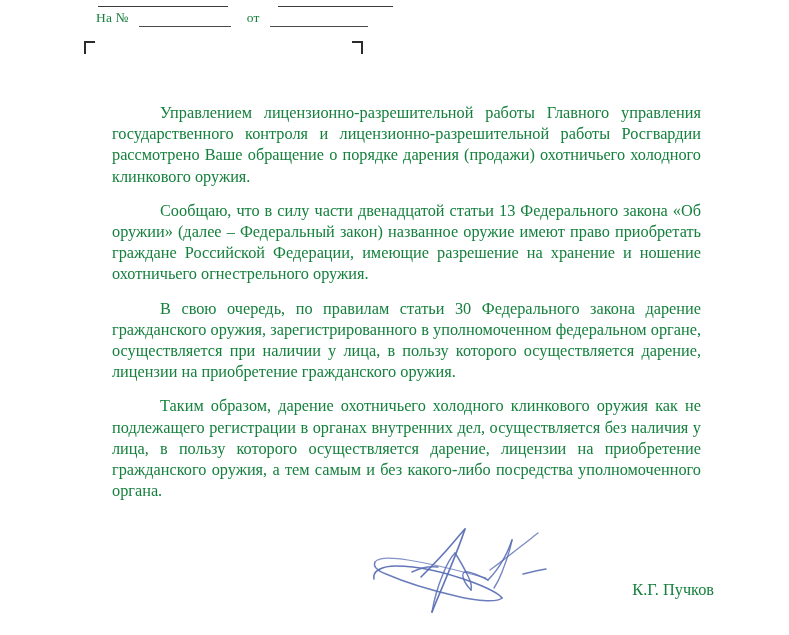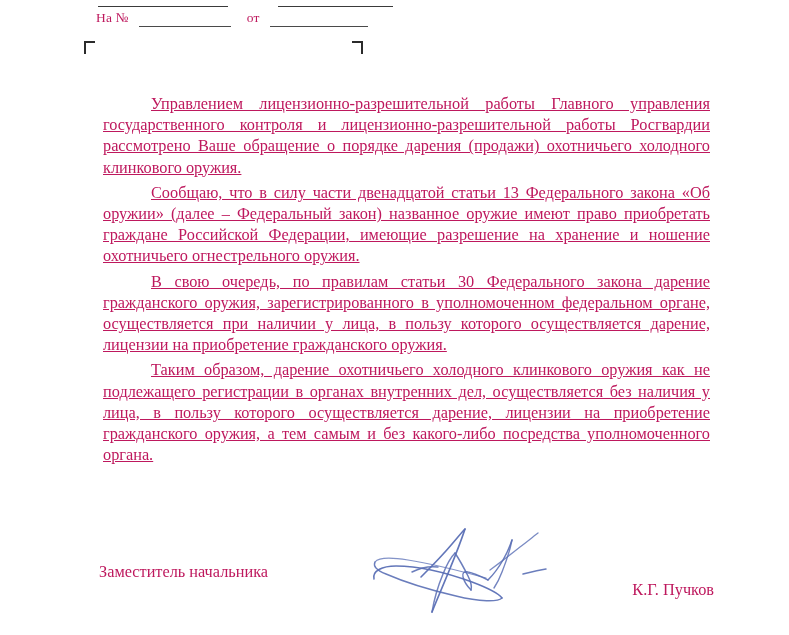--- a/index.html
+++ b/index.html
@@ -7,21 +7,21 @@
     padding: 0;
     background: #ffffff;
   }
   #page {
     position: relative;
     width: 789px;
     height: 635px;
     background: #ffffff;
     overflow: hidden;
     font-family: "Liberation Serif", "DejaVu Serif", serif;
-    color: #be185d;
+    color: #15803d;
   }
 
   
   .ref-block {
     position: absolute;
     left: 96px;
     top: 0px;
     width: 300px;
   }
   .ref-rules {
@@ -92,23 +92,22 @@
     left: 99px;
     top: 89px;
     width: 615px;
     font-size: 16.3px;
     line-height: 21.2px;
     text-align: justify;
     text-justify: inter-word;
     hyphens: none;
   }
   .body-text p {
-    margin: 4px;
+    margin: 13px;
     text-indent: 48px;
-    text-decoration: underline;
   }
 
   
   .sig-row {
     position: absolute;
     left: 99px;
     top: 562px;
     width: 615px;
     height: 24px;
   }
@@ -176,17 +175,16 @@
       <path d="M87 29 C91 35 96 44 100 52 C103 58 104 63 103 66" stroke-width="1.5" opacity="0.9"></path>
       <path d="M103 66 C99 62 96 57 95 53 C94 49 96 47 100 48 C106 49 114 53 120 56" stroke-width="1.4" opacity="0.9"></path>
       <path d="M120 56 C126 50 131 43 135 36 C139 29 142 22 144 16" stroke-width="1.5" opacity="0.9"></path>
       <path d="M144 16 C142 26 138 38 134 48 C131 56 128 61 126 64" stroke-width="1.4" opacity="0.85"></path>
       <path d="M122 46 C130 40 142 31 152 23 C160 17 166 12 170 9" stroke-width="1.3" opacity="0.8"></path>
       <path d="M155 50 C163 48 171 46 178 45" stroke-width="1.5" opacity="0.9"></path>
     </g>
   </svg>
 
   <div class="sig-row">
-    <div class="sig-title">Заместитель начальника</div>
     <div class="sig-name">К.Г. Пучков</div>
   </div>
 
 </div>
 
 </body></html>

